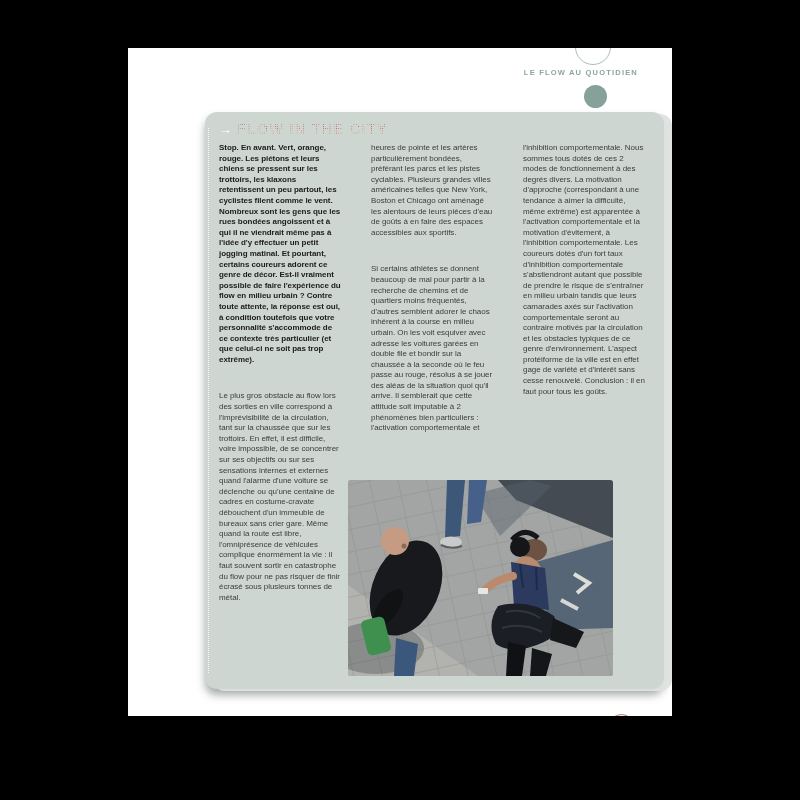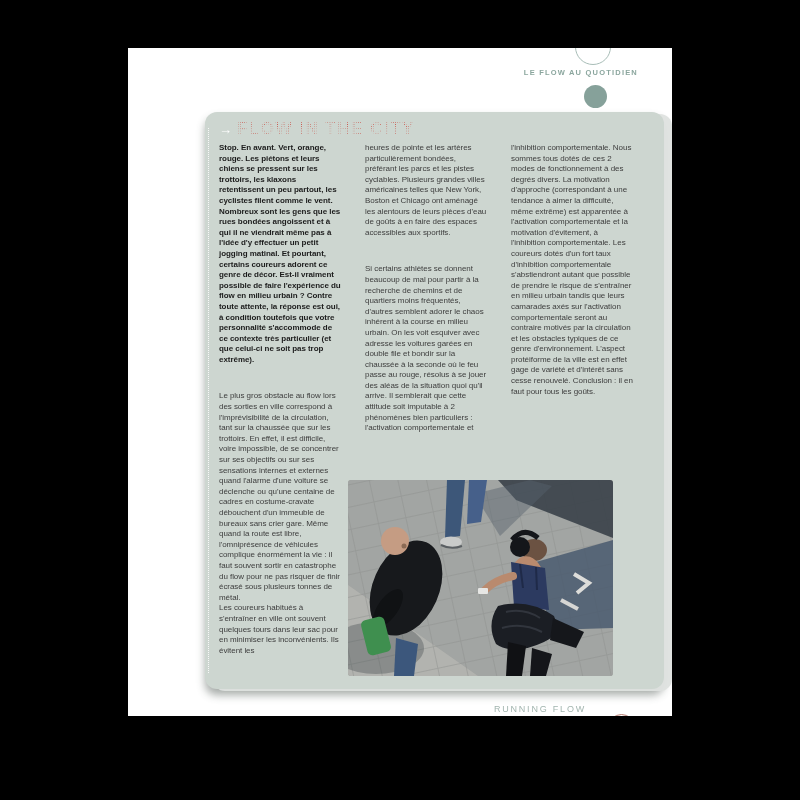--- a/index.html
+++ b/index.html
@@ -39,28 +39,28 @@
     -webkit-mask-image:radial-gradient(circle, #000 40%, rgba(0,0,0,0) 41%);
     -webkit-mask-size:3px 3px;
     -webkit-mask-repeat:repeat;
     mask-image:radial-gradient(circle, #000 40%, rgba(0,0,0,0) 41%);
     mask-size:3px 3px;
     mask-repeat:repeat;
   }
   .kicker-row{display:flex;align-items:center;gap:5px;margin-left:2px;height:14px;}
   .kicker-arrow{color:#ffffff;font-size:13px;font-weight:bold;line-height:1;}
   .kicker{
-    color:#c94f44;font-size:17px;font-weight:bold;letter-spacing:1.5px;white-space:nowrap;
+    color:#c94f44;font-size:14px;font-weight:bold;letter-spacing:1.5px;white-space:nowrap;
     -webkit-mask-size:2.2px 2.2px;mask-size:2.2px 2.2px;
   }
   .headline{
     margin:4px 0 0 1px;color:#262626;font-weight:bold;font-size:28px;line-height:30px;
     letter-spacing:.5px;white-space:nowrap;
   }
-  .cols{display:flex;gap:24px;margin:7px 0 0 2px;}
+  .cols{display:flex;gap:30px;margin:7px 0 0 2px;}
   .col{width:122px;flex:0 0 122px;}
   .col p{
     margin:0;font-size:8px;line-height:10.6px;color:#3d3d3d;letter-spacing:-.05px;
     text-align:left;
   }
   .col p.intro{font-weight:bold;color:#1c1c1c;}
   .col p + p.gap{margin-top:26px;}
   
   .photo{
     position:absolute;left:143px;top:368px;width:265px;height:196px;border-radius:3px;
@@ -97,21 +97,20 @@
     <div class="kicker-row">
       <span class="kicker-arrow">→</span>
       <span class="kicker dotted-text">FLOW IN THE CITY</span>
     </div>
 
 
     <div class="cols">
       <div class="col">
         <p class="intro">Stop. En avant. Vert, orange, rouge. Les piétons et leurs chiens se pressent sur les trottoirs, les klaxons retentissent un peu partout, les cyclistes filent comme le vent. Nombreux sont les gens que les rues bondées angoissent et à qui il ne viendrait même pas à l'idée d'y effectuer un petit jogging matinal. Et pourtant, certains coureurs adorent ce genre de décor. Est-il vraiment possible de faire l'expérience du flow en milieu urbain ? Contre toute attente, la réponse est oui, à condition toutefois que votre personnalité s'accommode de ce contexte très particulier (et que celui-ci ne soit pas trop extrême).</p>
         <p class="gap">Le plus gros obstacle au flow lors des sorties en ville correspond à l'imprévisibilité de la circulation, tant sur la chaussée que sur les trottoirs. En effet, il est difficile, voire impossible, de se concentrer sur ses objectifs ou sur ses sensations internes et externes quand l'alarme d'une voiture se déclenche ou qu'une centaine de cadres en costume-cravate débouchent d'un immeuble de bureaux sans crier gare. Même quand la route est libre, l'omniprésence de véhicules complique énormément la vie : il faut souvent sortir en catastrophe du flow pour ne pas risquer de finir écrasé sous plusieurs tonnes de métal.</p>
-        <p>Les coureurs habitués à s'entraîner en ville ont souvent quelques tours dans leur sac pour en minimiser les inconvénients. Ils évitent les</p>
       </div>
       <div class="col">
         <p>heures de pointe et les artères particulièrement bondées, préférant les parcs et les pistes cyclables. Plusieurs grandes villes américaines telles que New York, Boston et Chicago ont aménagé les alentours de leurs pièces d'eau de goûts à en faire des espaces accessibles aux sportifs.</p>
         <p class="gap">Si certains athlètes se donnent beaucoup de mal pour partir à la recherche de chemins et de quartiers moins fréquentés, d'autres semblent adorer le chaos inhérent à la course en milieu urbain. On les voit esquiver avec adresse les voitures garées en double file et bondir sur la chaussée à la seconde où le feu passe au rouge, résolus à se jouer des aléas de la situation quoi qu'il arrive. Il semblerait que cette attitude soit imputable à 2 phénomènes bien particuliers : l'activation comportementale et</p>
       </div>
       <div class="col">
         <p>l'inhibition comportementale. Nous sommes tous dotés de ces 2 modes de fonctionnement à des degrés divers. La motivation d'approche (correspondant à une tendance à aimer la difficulté, même extrême) est apparentée à l'activation comportementale et la motivation d'évitement, à l'inhibition comportementale. Les coureurs dotés d'un fort taux d'inhibition comportementale s'abstiendront autant que possible de prendre le risque de s'entraîner en milieu urbain tandis que leurs camarades axés sur l'activation comportementale seront au contraire motivés par la circulation et les obstacles typiques de ce genre d'environnement. L'aspect protéiforme de la ville est en effet gage de variété et d'intérêt sans cesse renouvelé. Conclusion : il en faut pour tous les goûts.</p>
       </div>
     </div>
 
@@ -184,22 +183,18 @@
           <path d="M150,126 q30,-8 56,10 q8,18 -10,26 q-30,14 -48,2 q-10,-20 2,-38" fill="#1b1e24"></path>
           <path d="M158,132 q18,-4 34,6 M154,148 q20,-6 40,4" stroke="#31353d" stroke-width="2" fill="none"></path>
           <polygon points="205,138 236,152 228,168 202,160" fill="#15171b"></polygon>
           <polygon points="160,162 178,166 174,196 158,196" fill="#101114"></polygon>
           <polygon points="184,168 204,174 198,196 182,196" fill="#15161a"></polygon>
         </g>
       </svg>
     </div>
   </div>
 
-  <div class="footer-text">
-    <div class="book-title">RUNNING FLOW</div>
-    <div class="book-subtitle">IMMERSION MENTALE POUR UNE COURSE OPTIMALE</div>
-  </div>
   <div class="page-circle">
     <span>85</span>
   </div>
   <div class="bottom-dot"></div>
 
 </div>
 
 </body></html>

